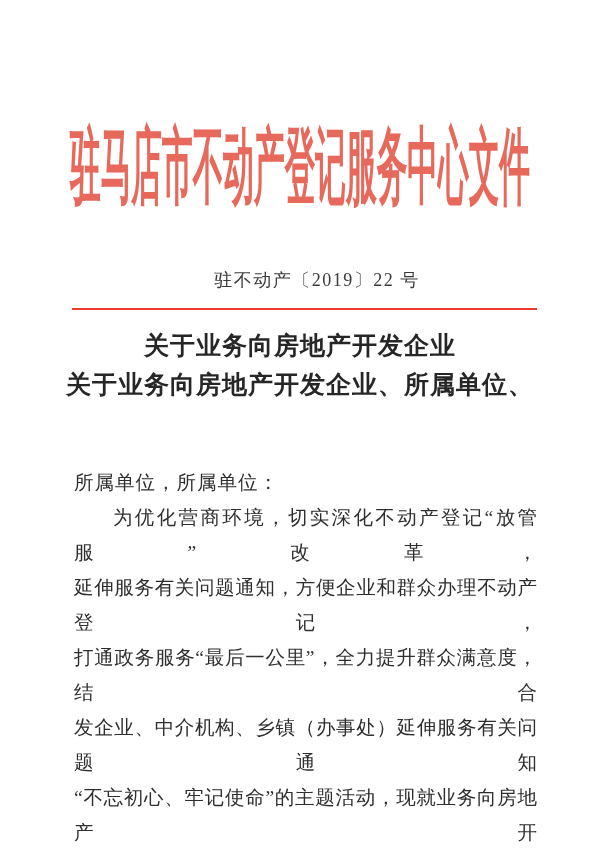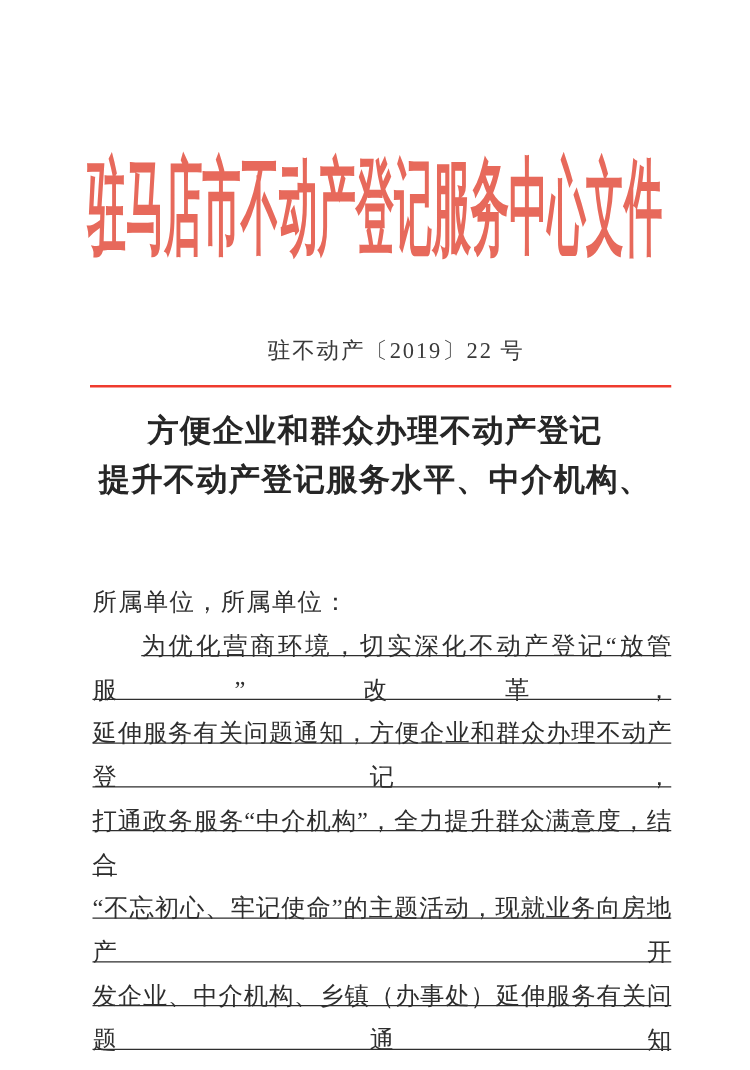--- a/index.html
+++ b/index.html
@@ -86,21 +86,20 @@
   }
   .salutation {
     text-align: left;
     letter-spacing: 1px;
   }
   .para { margin-top: 0; }
   .line {
     text-align: justify;
     text-align-last: justify;
     text-justify: inter-character;
-    text-decoration: underline;
   }
   .line.indent { text-indent: 2em; }
   .line.last {
     text-align: left;
     text-align-last: left;
     letter-spacing: 1.5px;
   }
 </style>
 </head>
 <body>
@@ -109,31 +108,31 @@
 
   <div class="org-title">
     <span class="stretch">驻马店市不动产登记服务中心文件</span>
   </div>
 
   <div class="doc-number">驻不动产〔2019〕22 号</div>
 
   <div class="red-divider"></div>
 
   <div class="doc-title">
-    <div>方便企业和群众办理不动产登记</div>
-    <div>提升不动产登记服务水平、中介机构、</div>
+    <div>关于业务向房地产开发企业</div>
+    <div>关于业务向房地产开发企业、所属单位、</div>
   </div>
 
   <div class="body-block">
     <div class="salutation">所属单位，所属单位：</div>
 
     <div class="para first">
       <div class="line indent">为优化营商环境，切实深化不动产登记“放管服”改革，</div>
       <div class="line">延伸服务有关问题通知，方便企业和群众办理不动产登记，</div>
-      <div class="line">打通政务服务“中介机构”，全力提升群众满意度，结合</div>
+      <div class="line">打通政务服务“最后一公里”，全力提升群众满意度，结合</div>
+      <div class="line">发企业、中介机构、乡镇（办事处）延伸服务有关问题通知</div>
       <div class="line">“不忘初心、牢记使命”的主题活动，现就业务向房地产开</div>
-      <div class="line">发企业、中介机构、乡镇（办事处）延伸服务有关问题通知</div>
       <div class="line last">如下：</div>
     </div>
 
   </div>
 
 </div>
 
 </body></html>

